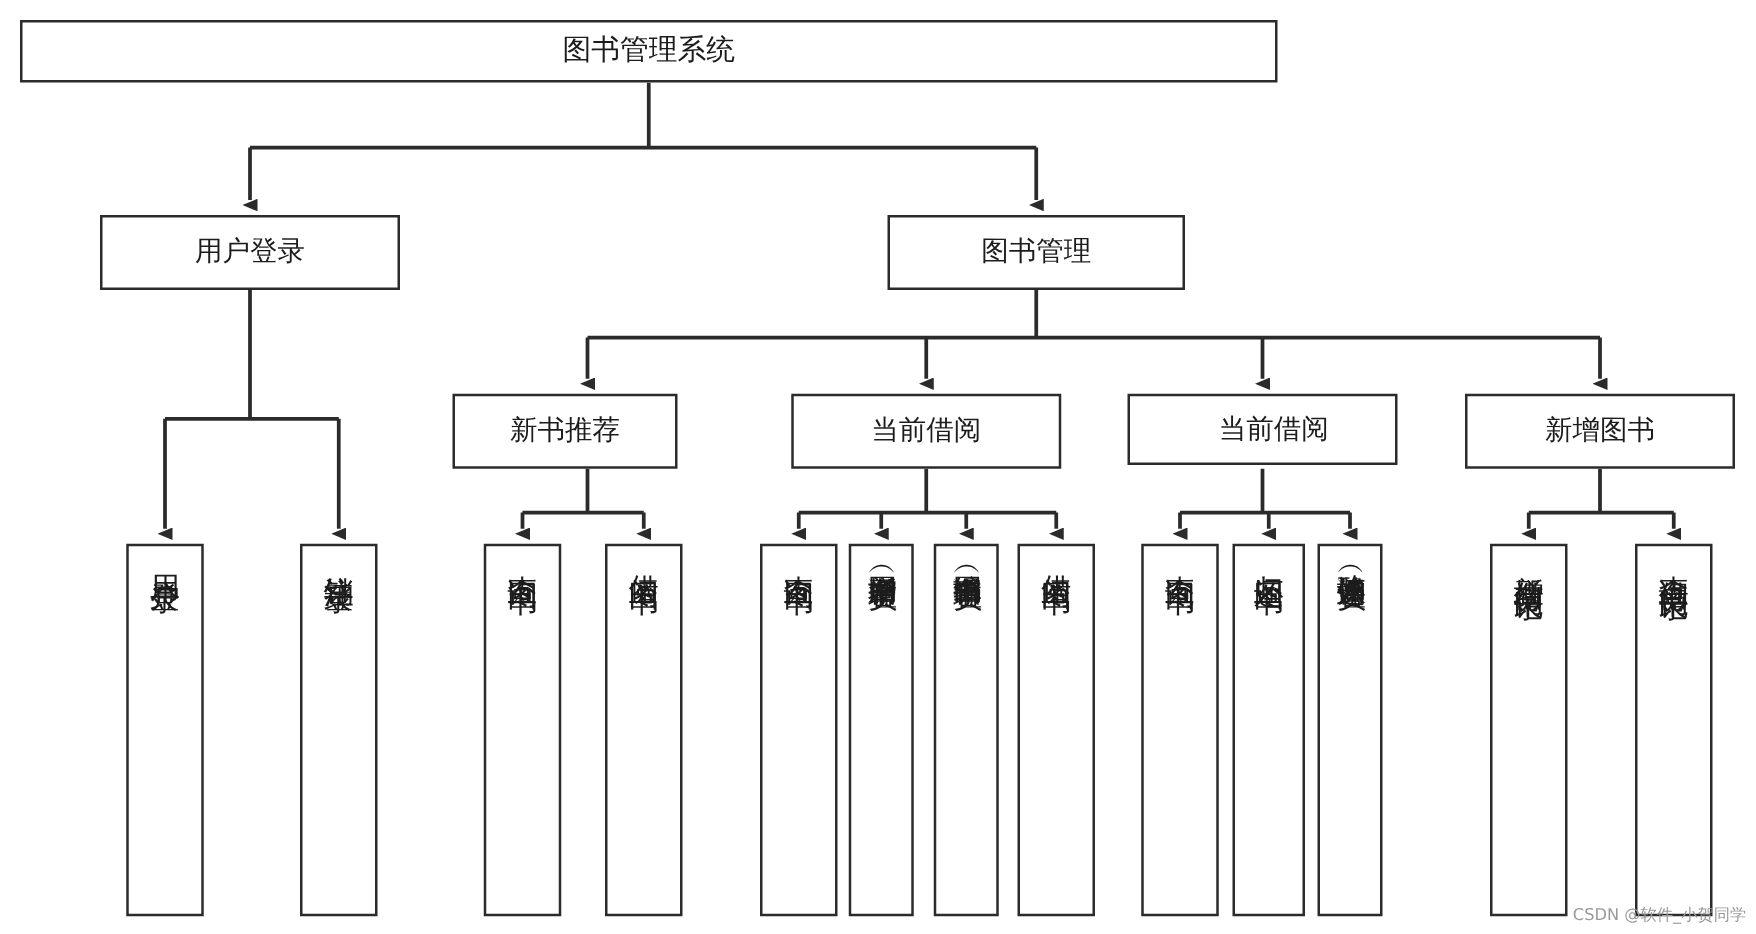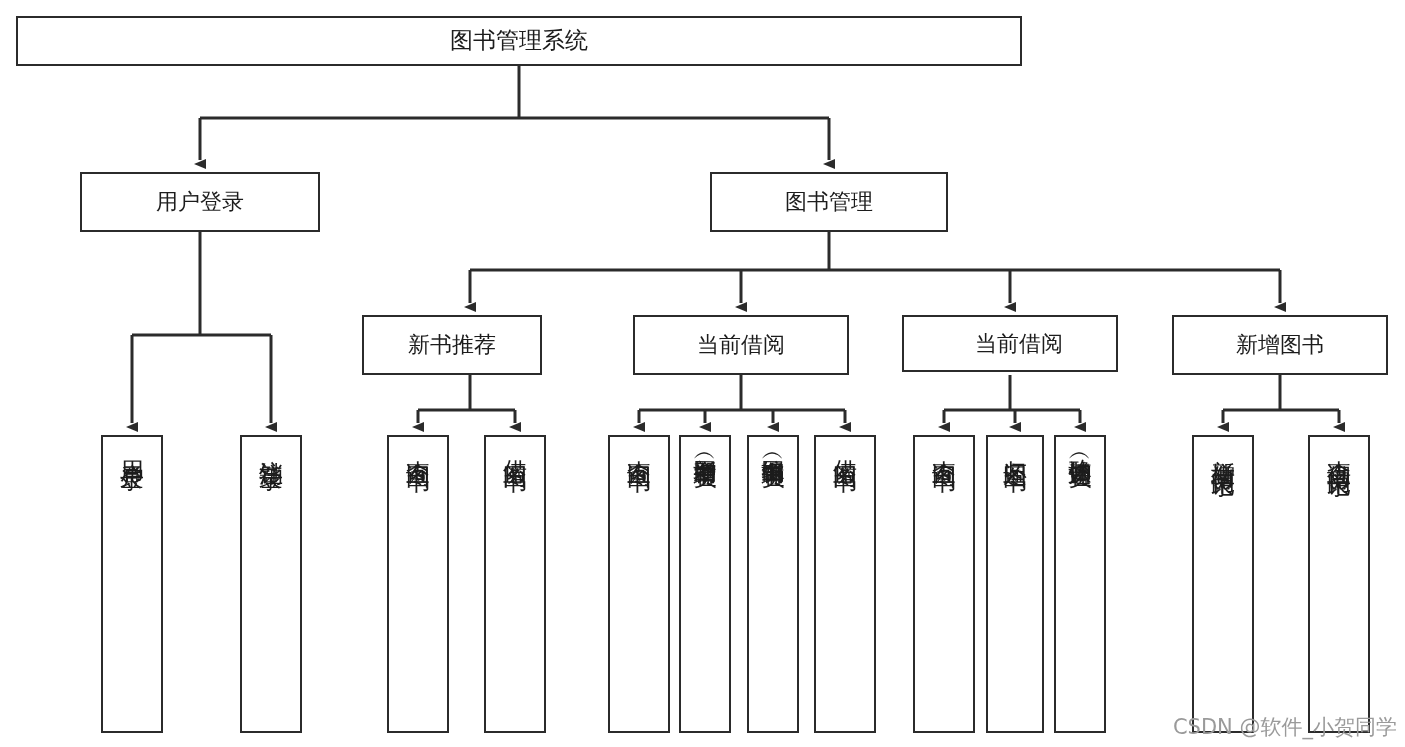--- a/index.html
+++ b/index.html
@@ -58,21 +58,21 @@
     line-height: 1;
   }
   .node-v.fit .node-label {
     font-size: 23px;
     letter-spacing: 1px;
   }
   #watermark {
     position: absolute;
     right: 8px;
     bottom: 6px;
-    font-size: 21px;
+    font-size: 13px;
     color: #9a9a9a;
     z-index: 5;
     white-space: nowrap;
   }
 </style>
 </head>
 <body>
 
 <div id="diagram-root">
 

